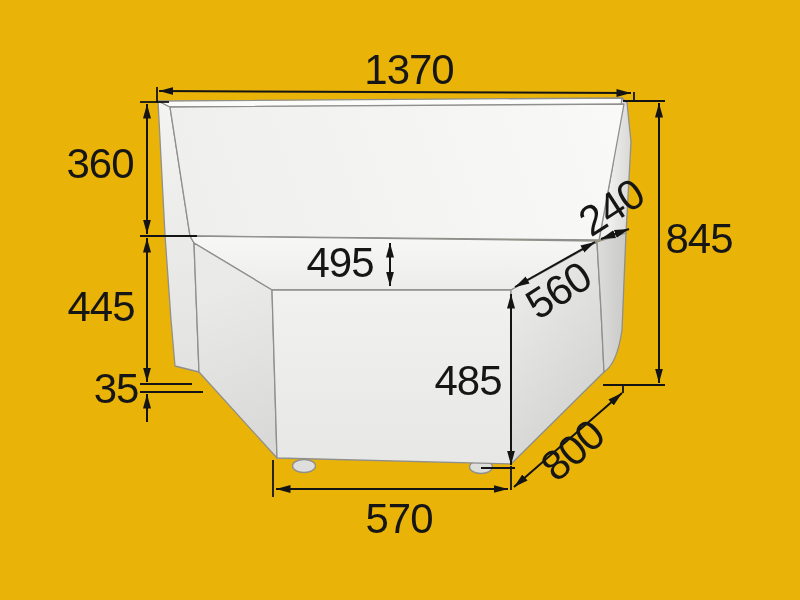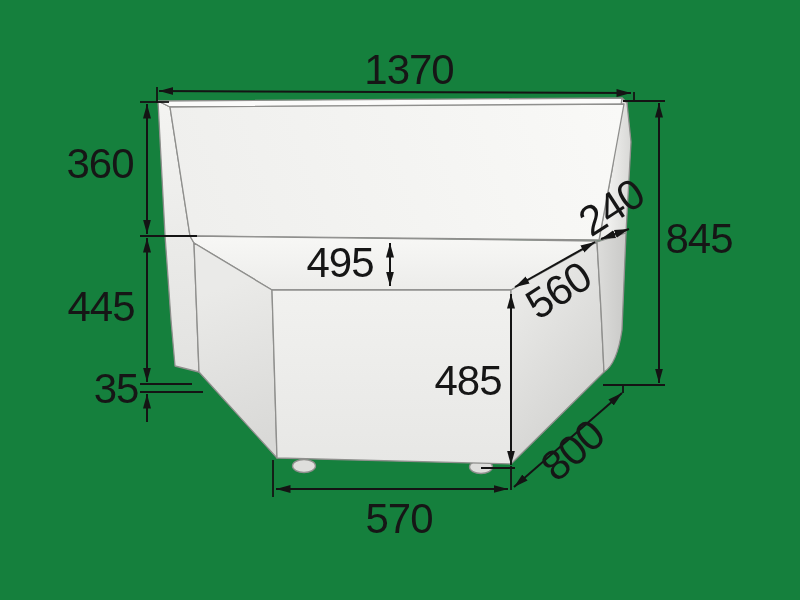--- a/index.html
+++ b/index.html
@@ -1,17 +1,17 @@
 <!DOCTYPE html>
 <html><head>
 <meta charset="utf-8">
 <style>
   html,body{margin:0;padding:0;background:#ffffff;}
   .stage{
-    position:relative;width:800px;height:600px;background:#15803d;overflow:hidden;
+    position:relative;width:800px;height:600px;background:#eab308;overflow:hidden;
     font-family:"Liberation Sans",sans-serif;
   }
   svg{display:block;}
   .face{stroke:#8f8f8d;stroke-width:1.3;stroke-linejoin:round;}
   .dimline{stroke:#141414;stroke-width:2;fill:none;stroke-linecap:butt;}
   .tick{stroke:#141414;stroke-width:1.8;fill:none;}
   .dimtext{
     font-family:"Liberation Sans",sans-serif;
     font-size:42px;fill:#161616;letter-spacing:-1px;
   }

